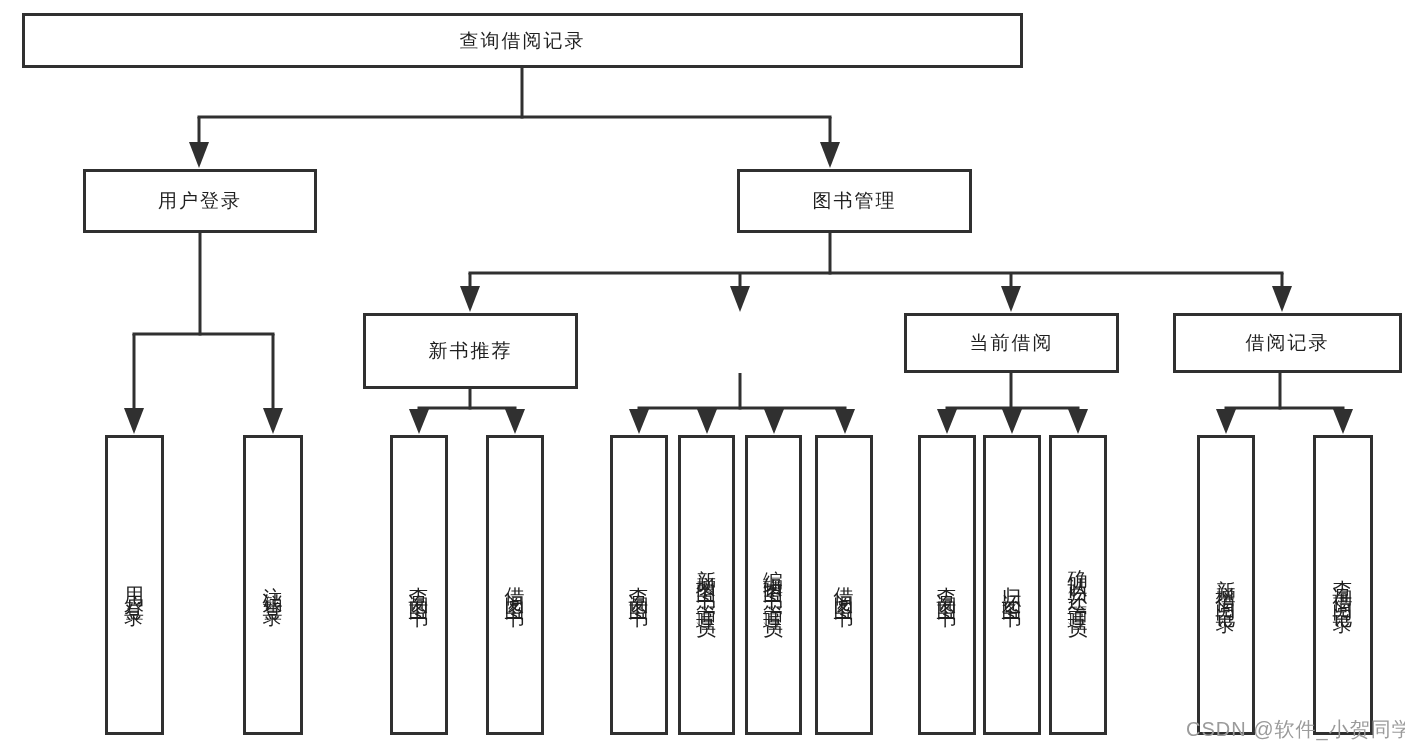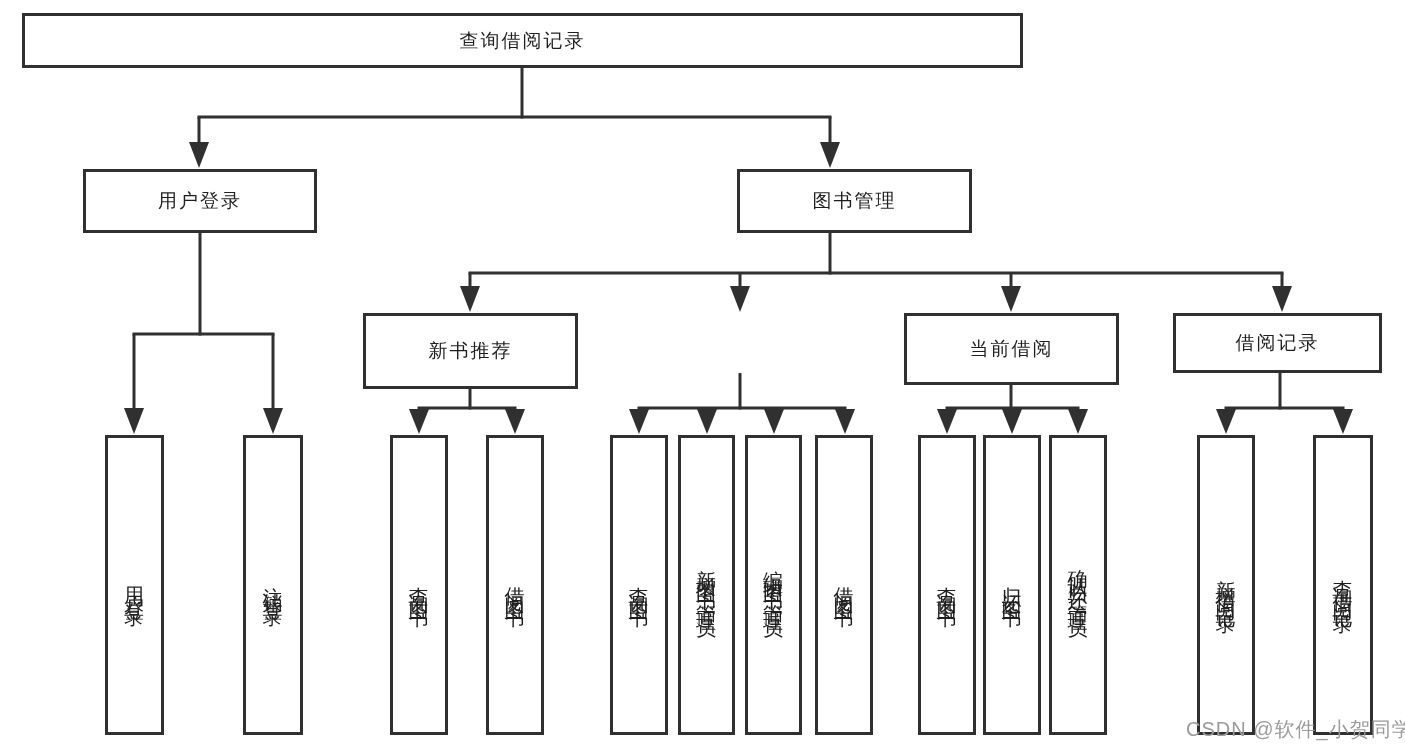--- a/index.html
+++ b/index.html
@@ -104,22 +104,22 @@
       <polygon points="1333,409 1353,409 1343,434"></polygon>
     </g>
   </svg>
 
   <div class="node h" style="left:22px;top:13px;width:1001px;height:55px;">查询借阅记录</div>
 
   <div class="node h" style="left:83px;top:169px;width:234px;height:64px;">用户登录</div>
   <div class="node h" style="left:712px;top:169px;width:235px;height:64px;margin-left:25px;">图书管理</div>
 
   <div class="node h" style="left:363px;top:313px;width:215px;height:76px;">新书推荐</div>
-  <div class="node h" style="left:904px;top:313px;width:215px;height:72px;text-align:center;">当前借阅</div>
-  <div class="node h" style="left:1173px;top:313px;width:209px;height:60px;">借阅记录</div>
+  <div class="node h" style="left:904px;top:313px;width:215px;height:60px;text-align:center;">当前借阅</div>
+  <div class="node h" style="left:1173px;top:313px;width:229px;height:60px;">借阅记录</div>
 
   <div class="node leaf" style="left:105px;width:59px;">用户登录</div>
   <div class="node leaf" style="left:243px;width:60px;">注销登录</div>
   <div class="node leaf" style="left:390px;width:58px;">查询图书</div>
   <div class="node leaf" style="left:486px;width:58px;">借阅图书</div>
   <div class="node leaf" style="left:610px;width:58px;">查询图书</div>
   <div class="node leaf" style="left:678px;width:57px;">新增图书（管理员）</div>
   <div class="node leaf" style="left:745px;width:57px;">编辑图书（管理员）</div>
   <div class="node leaf" style="left:815px;width:58px;">借阅图书</div>
   <div class="node leaf" style="left:918px;width:58px;">查询图书</div>

